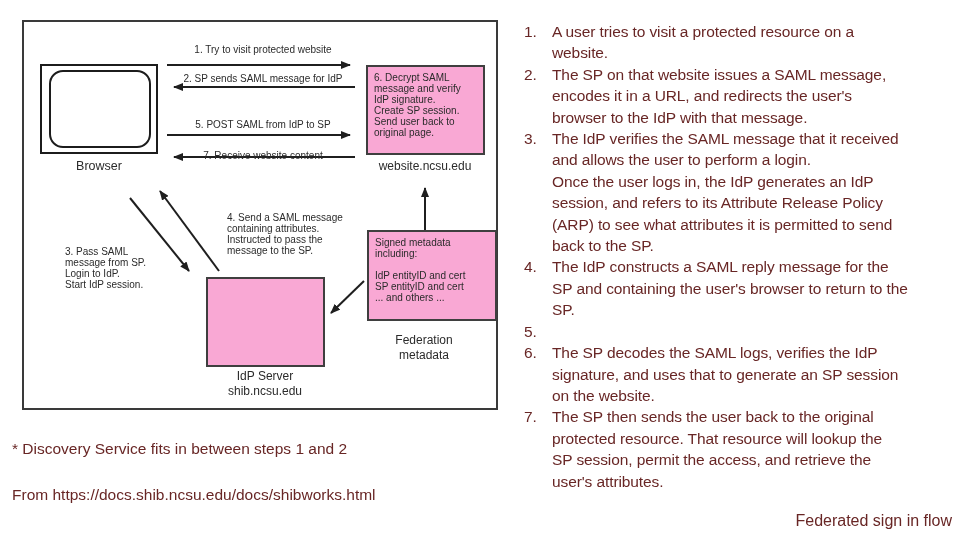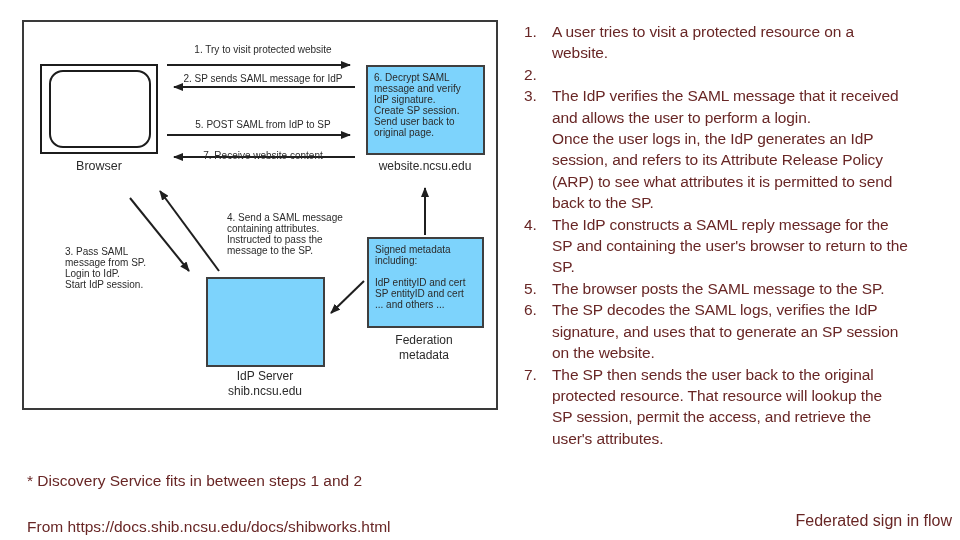--- a/index.html
+++ b/index.html
@@ -33,48 +33,48 @@
   .idp-lbl      { left: 174px; top: 347px; width: 134px; font-size: 12px; line-height: 1.22; }
   .fed-lbl      { left: 350px; top: 311px; width: 100px; font-size: 12px; line-height: 1.22; }
 
   .arrow-lbl {
     position: absolute; left: 144px; width: 190px; text-align: center;
     font-size: 10px; color: var(--dink);
   }
   .l1 { top: 22px; } .l2 { top: 51px; } .l5 { top: 97px; } .l7 { top: 121px; margin-top: 7px; }
 
   .box {
-    position: absolute; border: 2px solid #3f3f3f; background: #7dd3fc;
+    position: absolute; border: 2px solid #3f3f3f; background: #f9a8d4;
     font-size: 10px; line-height: 11px; color: var(--dink);
     white-space: pre-line; padding: 5px 6px;
   }
   .website-box { left: 342px; top: 43px;  width: 119px; height: 90px; }
   .idp-box     { left: 182px; top: 255px; width: 119px; height: 90px; }
-  .meta-box    { left: 343px; top: 215px; width: 117px; height: 91px; }
+  .meta-box    { left: 343px; top: 208px; width: 130px; height: 91px; }
 
   .note {
     position: absolute; font-size: 10px; line-height: 11px;
     color: var(--dink); white-space: pre-line;
   }
   .note3 { left: 41px;  top: 224px; }
   .note4 { left: 203px; top: 190px; }
 
   
   .steps {
     position: absolute; left: 524px; top: 21px; width: 436px;
     margin: 0; padding: 0; list-style: none;
     font-size: 15.5px; line-height: 21.4px; letter-spacing: -0.1px;
     color: var(--ink);
   }
   .steps li { display: flex; }
   .steps .num { flex: 0 0 28px; width: 28px; }
   .steps .txt { white-space: pre-line; }
 
   
-  .footnote { position: absolute; left: 27px; font-size: 15.5px; color: var(--ink); margin-top: 32px; }
+  .footnote { position: absolute; left: 12px; font-size: 15.5px; color: var(--ink); }
   .fn1 { top: 440px; }
   .fn2 { top: 486px; }
   .caption {
     position: absolute; right: 8px; top: 512px;
     font-size: 16px; color: var(--ink); padding-left: 14px;
   }
 </style>
 </head>
 <body>
 
@@ -140,39 +140,41 @@
   </div>
 
   <ol class="steps">
     <li>
         <span class="num">1.</span>
         <span class="txt">A user tries to visit a protected resource on a
 website.</span>
       </li>
     <li>
         <span class="num">2.</span>
+        <span class="txt">The SP on that website issues a SAML message,
+encodes it in a URL, and redirects the user's
+browser to the IdP with that message.</span>
       </li>
     <li>
         <span class="num">3.</span>
         <span class="txt">The IdP verifies the SAML message that it received
 and allows the user to perform a login.
 Once the user logs in, the IdP generates an IdP
 session, and refers to its Attribute Release Policy
 (ARP) to see what attributes it is permitted to send
 back to the SP.</span>
       </li>
     <li>
         <span class="num">4.</span>
         <span class="txt">The IdP constructs a SAML reply message for the
 SP and containing the user's browser to return to the
 SP.</span>
       </li>
     <li>
         <span class="num">5.</span>
-        <span class="txt">The browser posts the SAML message to the SP.</span>
       </li>
     <li>
         <span class="num">6.</span>
         <span class="txt">The SP decodes the SAML logs, verifies the IdP
 signature, and uses that to generate an SP session
 on the website.</span>
       </li>
     <li>
         <span class="num">7.</span>
         <span class="txt">The SP then sends the user back to the original

